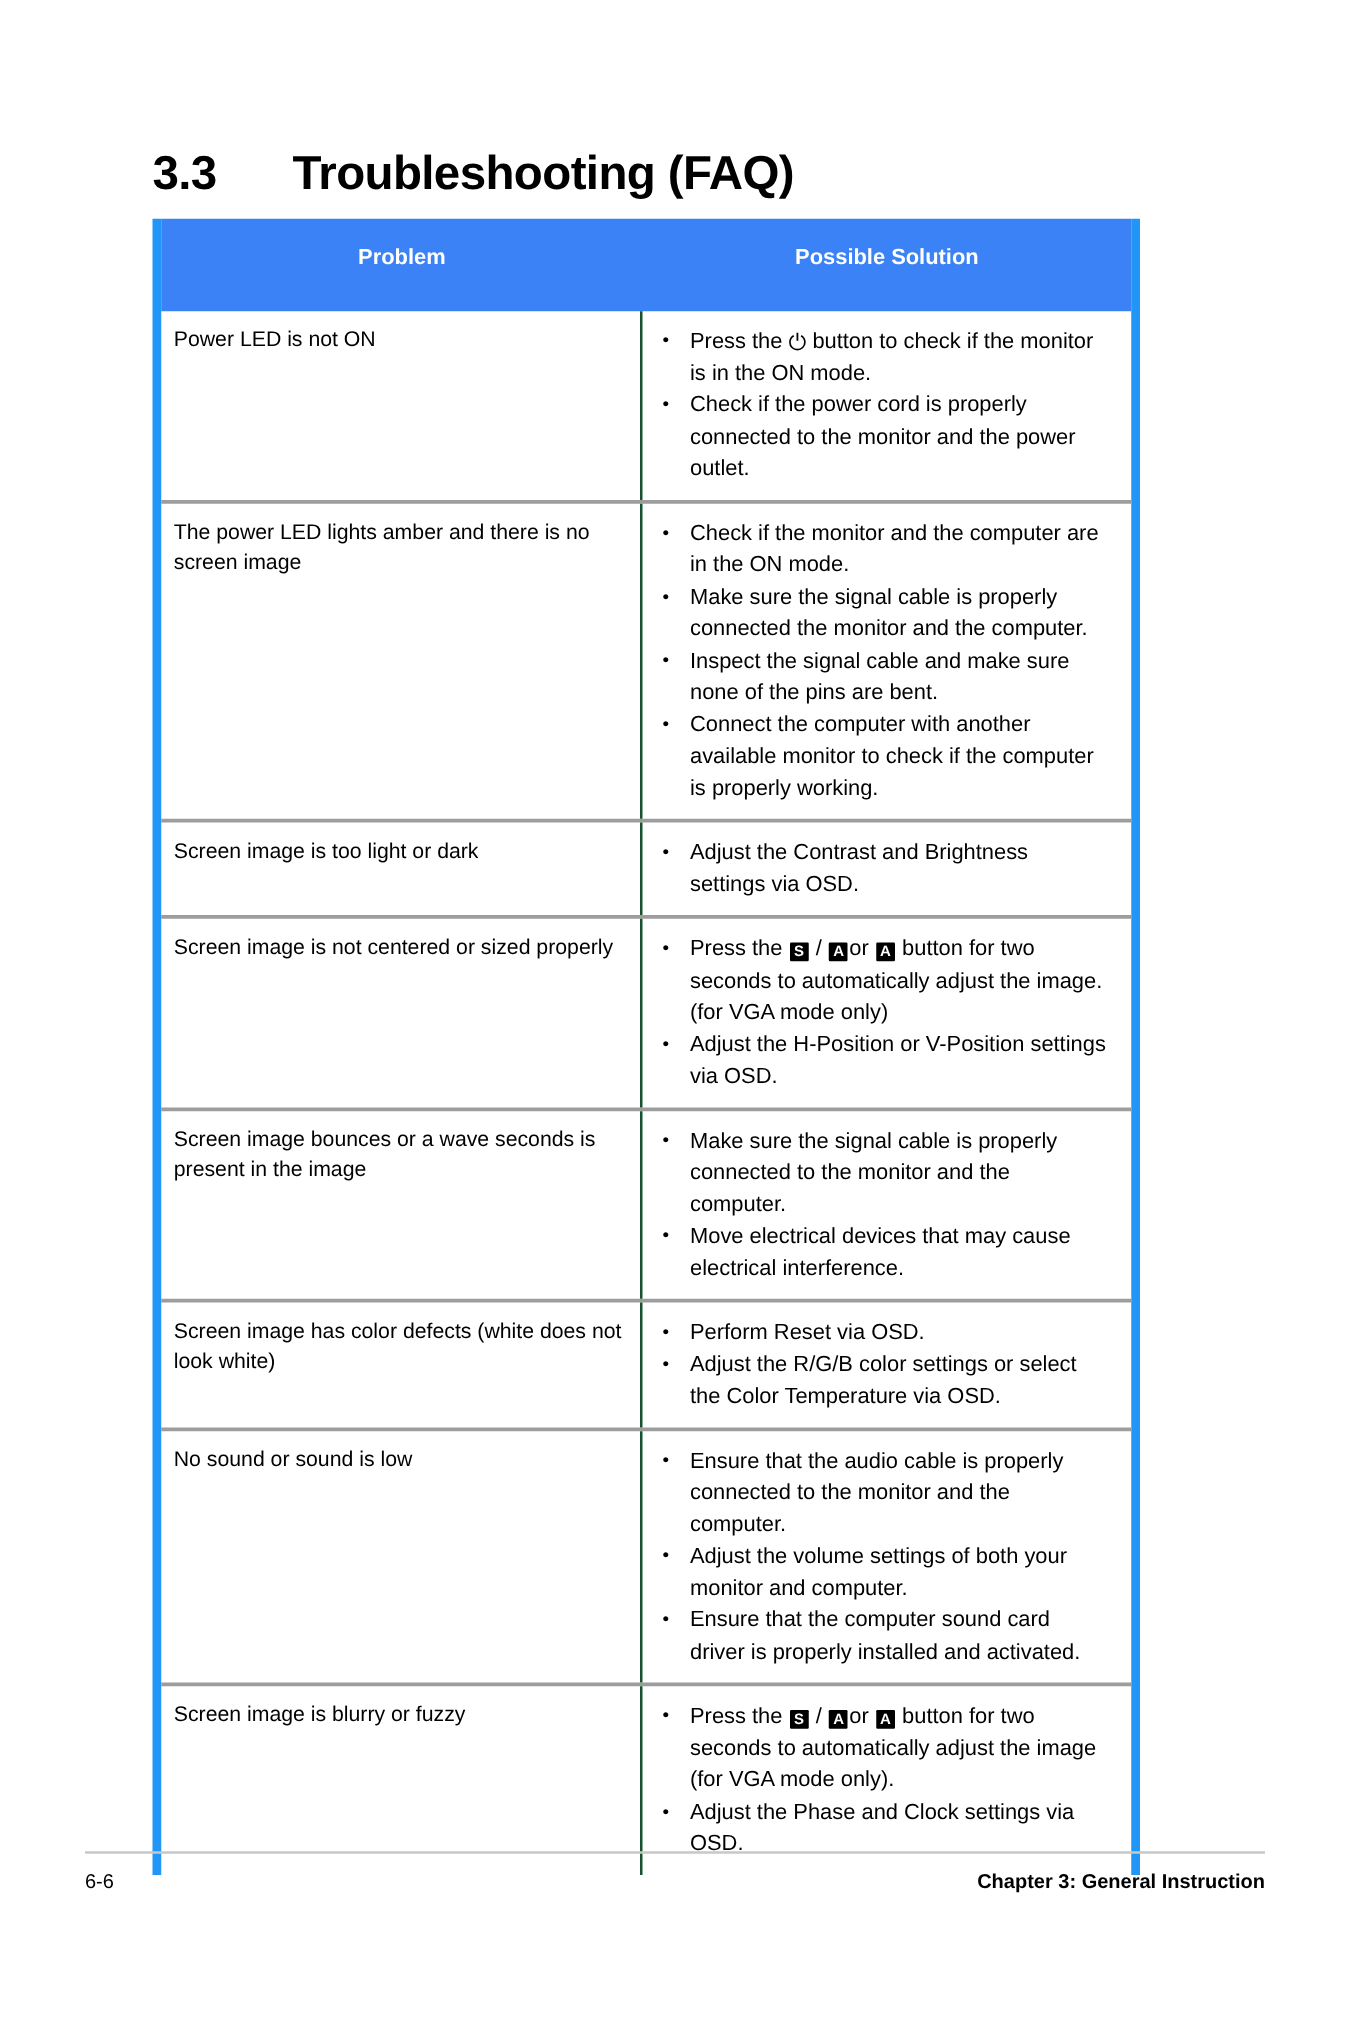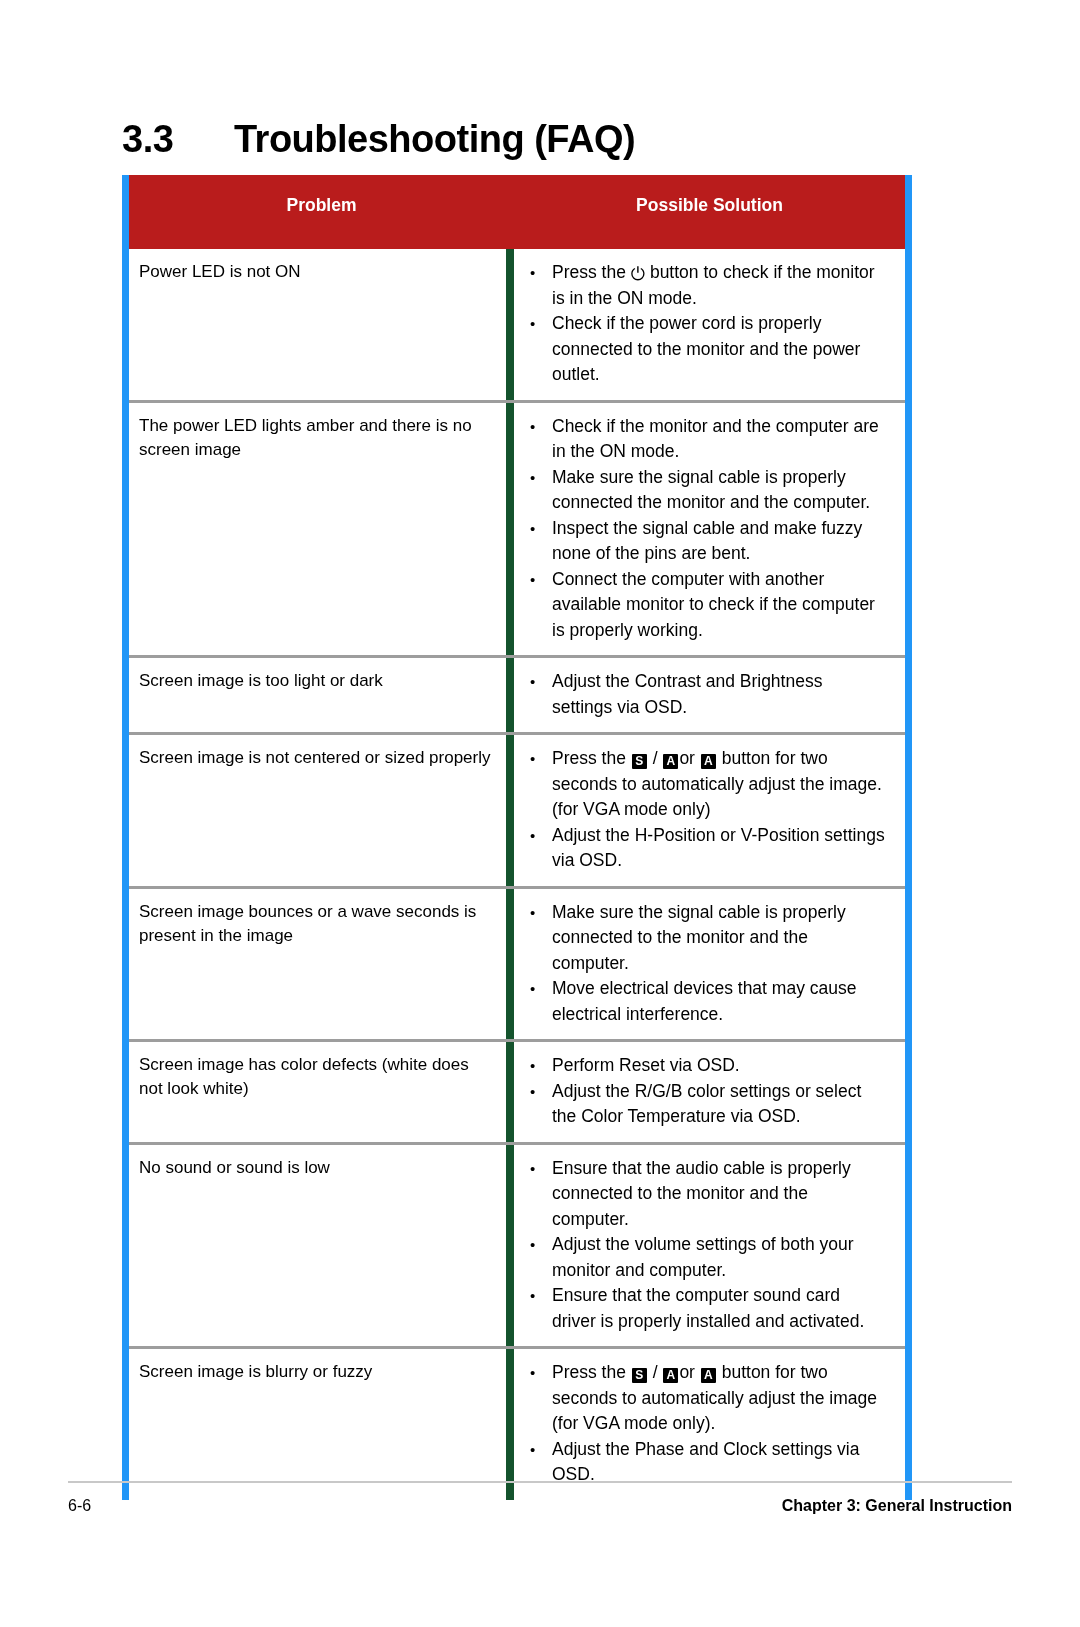--- a/index.html
+++ b/index.html
@@ -49,21 +49,21 @@
     width: 790px;
     border-left: 7px solid #2196f7;
     border-right: 7px solid #2196f7;
     border-top: 0;
     border-bottom: 0;
     box-sizing: border-box;
     background: #ffffff;
   }
 
   .faq-header {
-    background: #b91c1c;
+    background: #3b82f6;
     height: 74px;
     display: flex;
     box-sizing: border-box;
   }
   .faq-header .hcell {
     color: #ffffff;
     font-weight: bold;
     font-size: 17.5px;
     text-align: center;
     padding-top: 20px;
@@ -77,21 +77,21 @@
     border-top: 3px solid #9d9d9d;
     box-sizing: border-box;
   }
   .faq-row:first-of-type { border-top: 0; }
 
   .cell-problem {
     width: 385px;
     flex: 0 0 385px;
     box-sizing: border-box;
     padding: 11px 10px 12px 10px;
-    border-right: 8px solid #14532d;
+    border-right: 2px solid #14532d;
     font-size: 17px;
     line-height: 24px;
   }
   .cell-solution {
     flex: 1 1 auto;
     box-sizing: border-box;
     padding: 11px 20px 12px 12px;
     font-size: 17.5px;
     line-height: 25.5px;
   }
@@ -183,21 +183,21 @@
               <li>Check if the power cord is properly connected to the monitor and the power outlet.</li>
             </ul>
           </div>
         </div>
         <div class="faq-row">
           <div class="cell-problem">The power LED lights amber and there is no screen image</div>
           <div class="cell-solution">
             <ul class="sol-list">
               <li>Check if the monitor and the computer are in the ON mode.</li>
               <li>Make sure the signal cable is properly connected the monitor and the computer.</li>
-              <li>Inspect the signal cable and make fuzzy none of the pins are bent.</li>
+              <li>Inspect the signal cable and make sure none of the pins are bent.</li>
               <li>Connect the computer with another available monitor to check if the computer is properly working.</li>
             </ul>
           </div>
         </div>
         <div class="faq-row">
           <div class="cell-problem">Screen image is too light or dark</div>
           <div class="cell-solution">
             <ul class="sol-list">
               <li>Adjust the Contrast and Brightness settings via OSD.</li>
             </ul>

